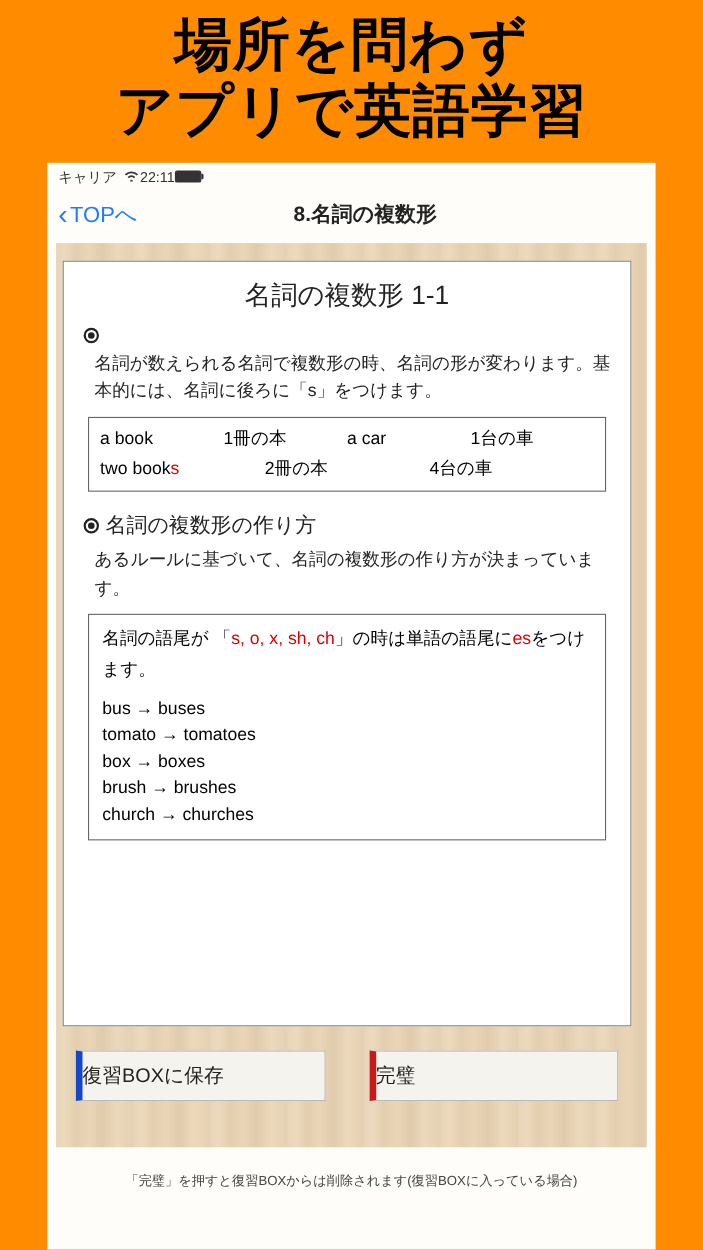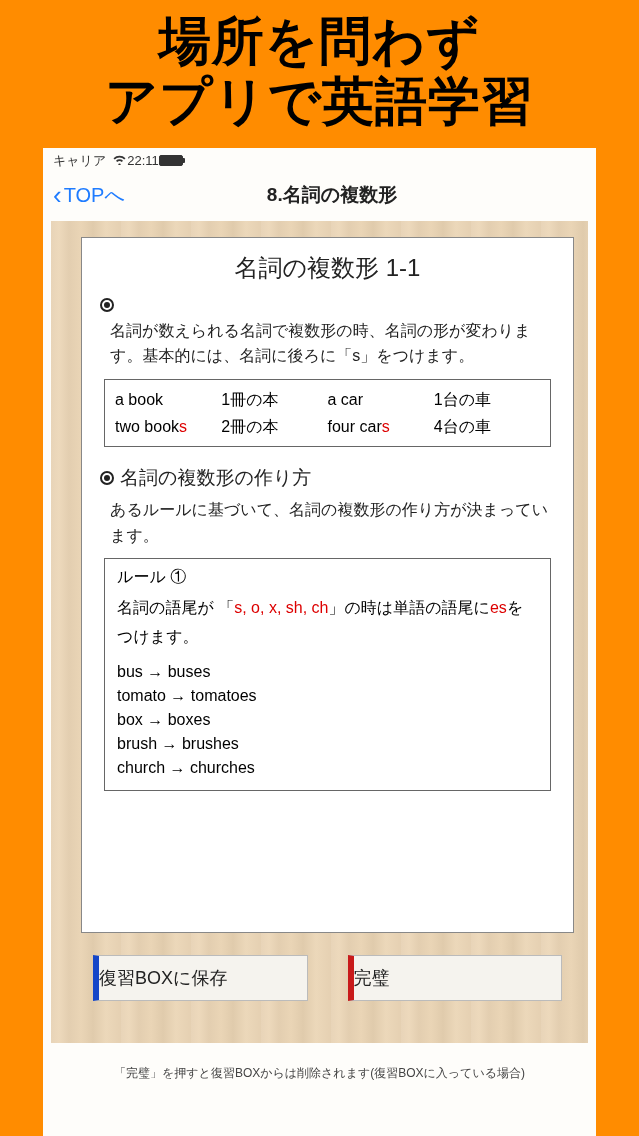--- a/index.html
+++ b/index.html
@@ -60,21 +60,21 @@
   font-weight: 700;
   color: #222;
   pointer-events: none;
   padding-left: 25px;
 }
 .wood-area {
   margin: 0 8px;
   background: repeating-linear-gradient(90deg,
     #e8d4b8 0px, #edd9bc 8px, #e3ceb0 18px, #ead5b6 30px,
     #e0cbac 42px, #ecd8ba 55px, #e5d0b2 70px);
-  padding: 16px 14px 18px 30px;
+  padding: 16px 14px 18px 6px;
   height: 822px;
 }
 .card {
   background: #fff;
   border: 1px solid #888;
   padding: 14px 18px 18px 18px;
   height: 696px;
 }
 .card-title {
   text-align: center;
@@ -186,33 +186,31 @@
       <div class="table-box">
         <div class="table-row">
           <div class="tcell">a book</div>
           <div class="tcell">1冊の本</div>
           <div class="tcell">a car</div>
           <div class="tcell">1台の車</div>
         </div>
         <div class="table-row">
           <div class="tcell"><span>two book</span><span class="red">s</span></div>
           <div class="tcell">2冊の本</div>
-          <div class="tcell"><span>four car</span><span class="red">s</span></div>
           <div class="tcell">4台の車</div>
         </div>
       </div>
 
       <div class="section-head">
         <span class="bullet"></span>
         <span>名詞の複数形の作り方</span>
       </div>
       <div class="section-body">あるルールに基づいて、名詞の複数形の作り方が決まっています。</div>
 
       <div class="rule-box">
-        <div class="rule-label">ルール ①</div>
         <div class="rule-text">
           <span>名詞の語尾が 「</span><span class="red">s, o, x, sh, ch</span><span>」の時は単語の語尾に</span><span class="red">es</span><span>をつけます。</span>
         </div>
         <div class="examples">
           <div>bus → buses</div>
           <div>tomato → tomatoes</div>
           <div>box → boxes</div>
           <div>brush → brushes</div>
           <div>church → churches</div>
         </div>

